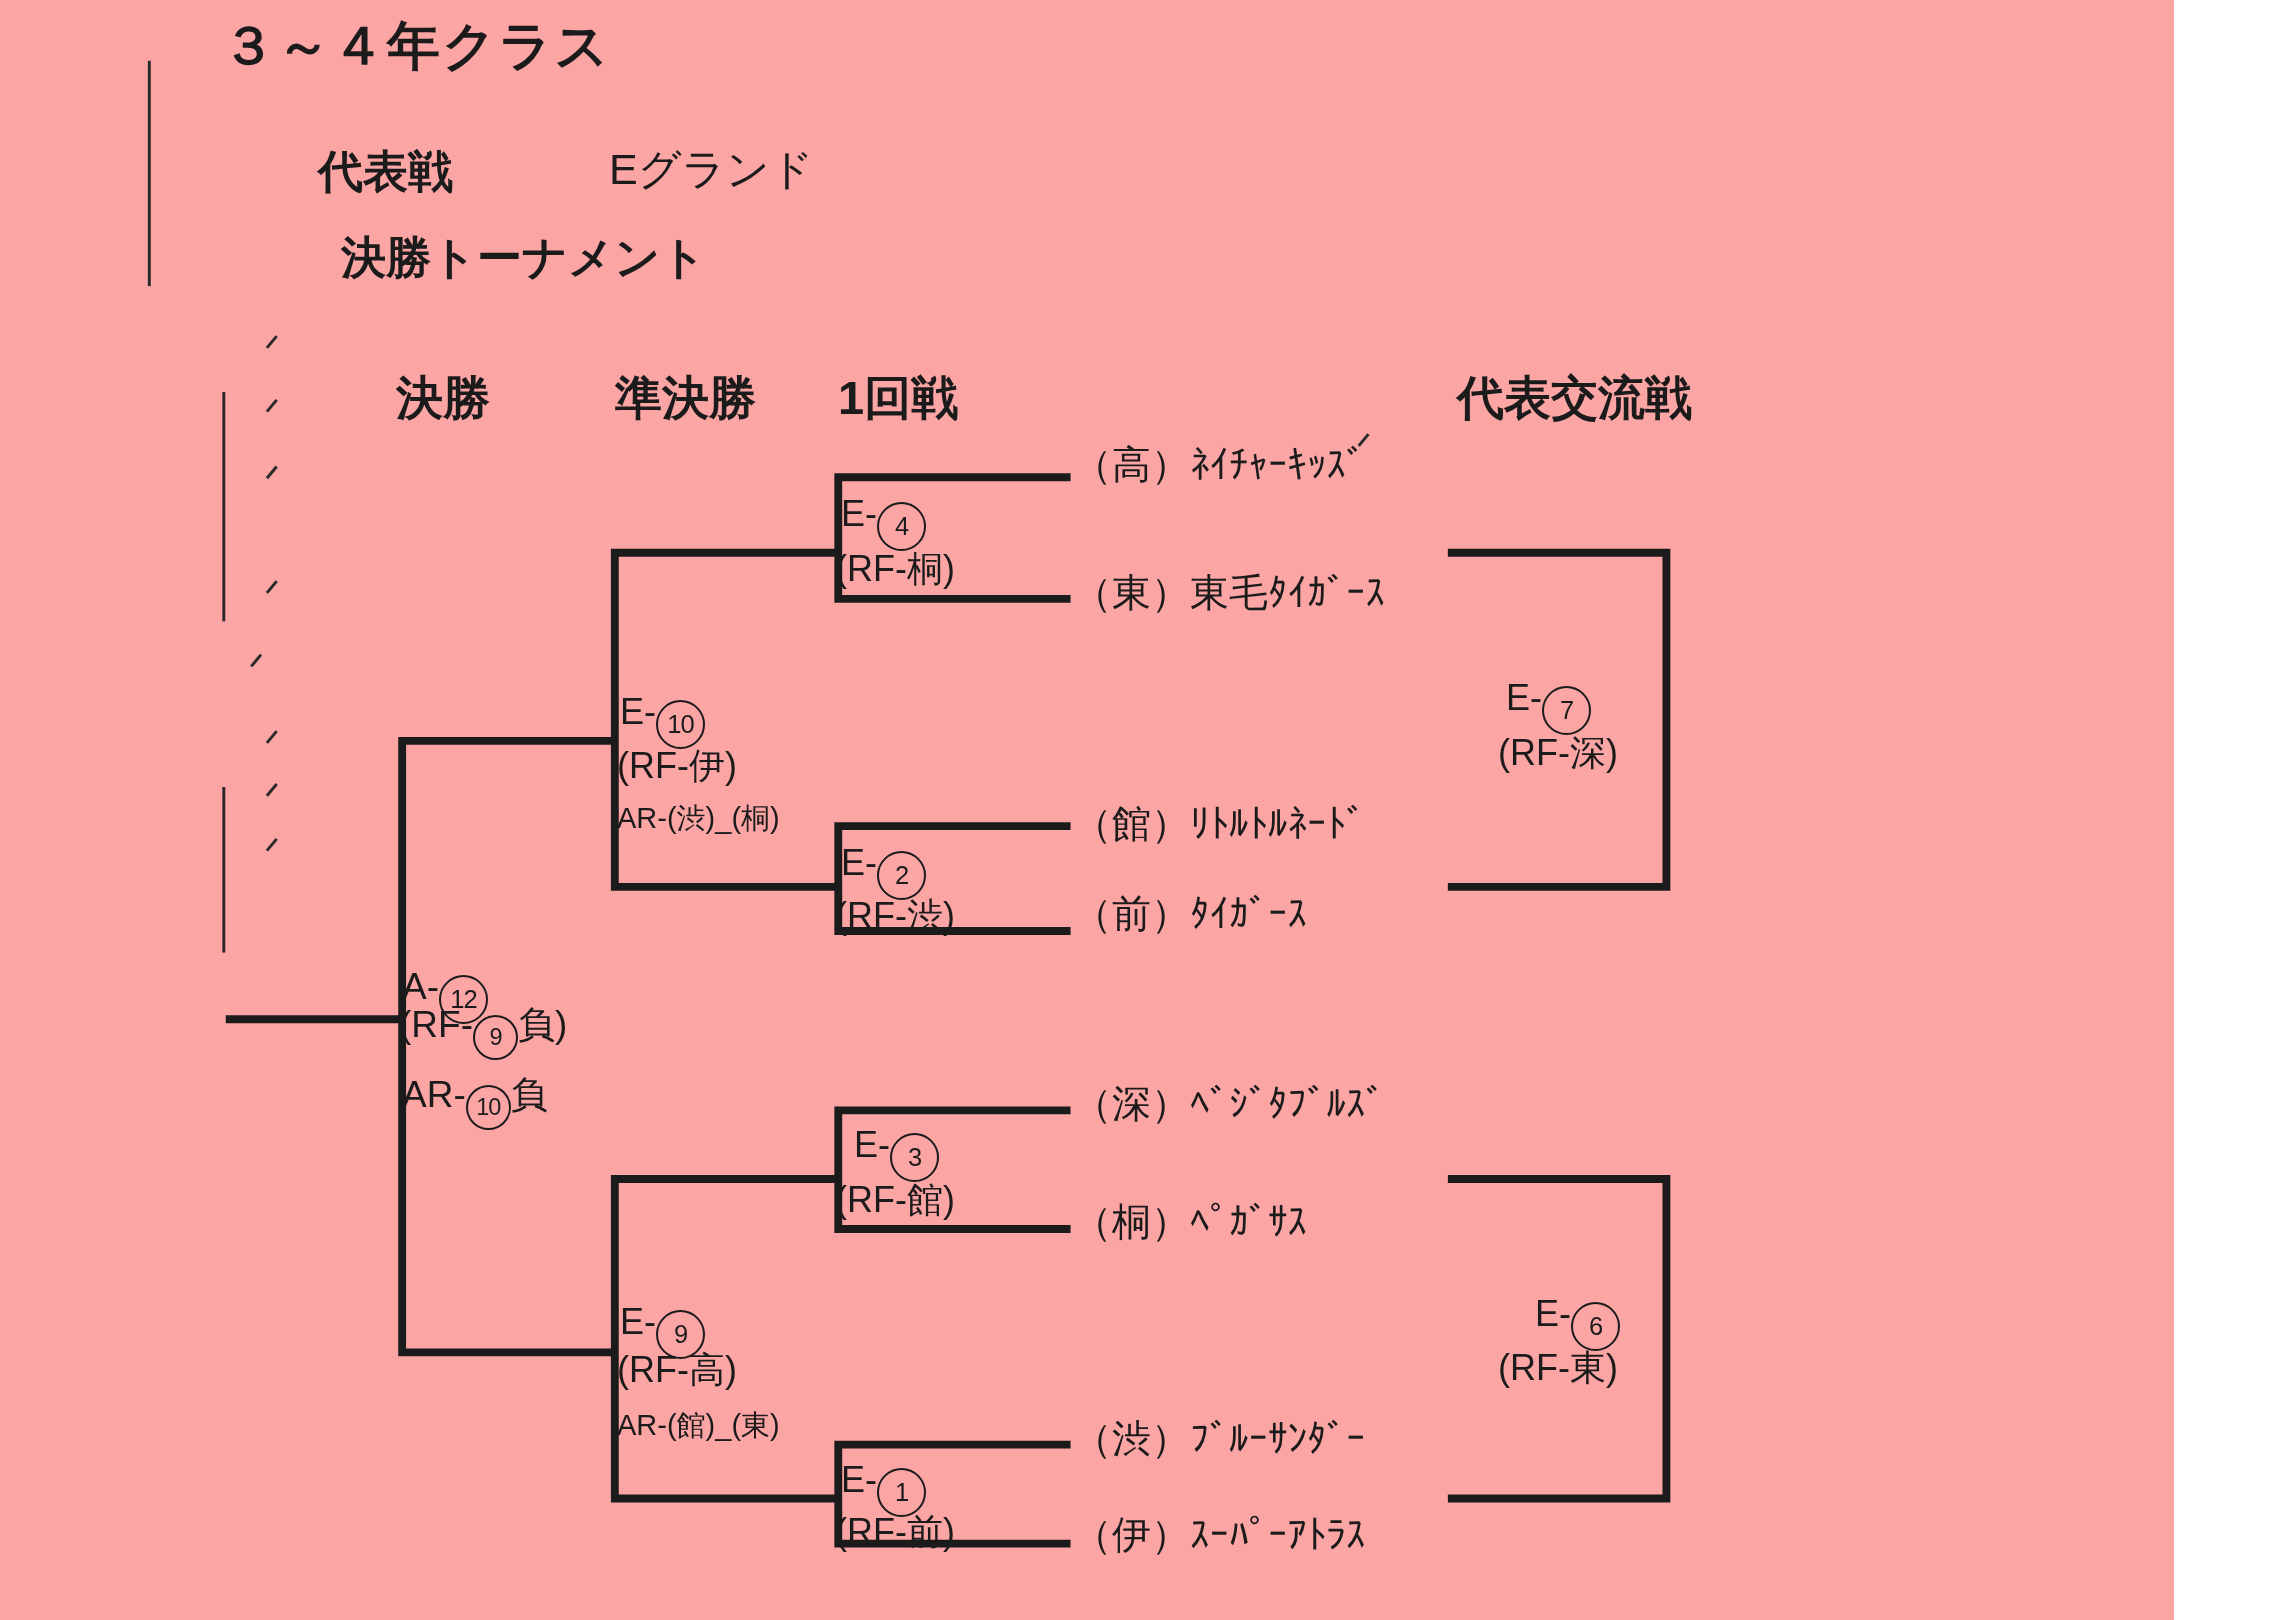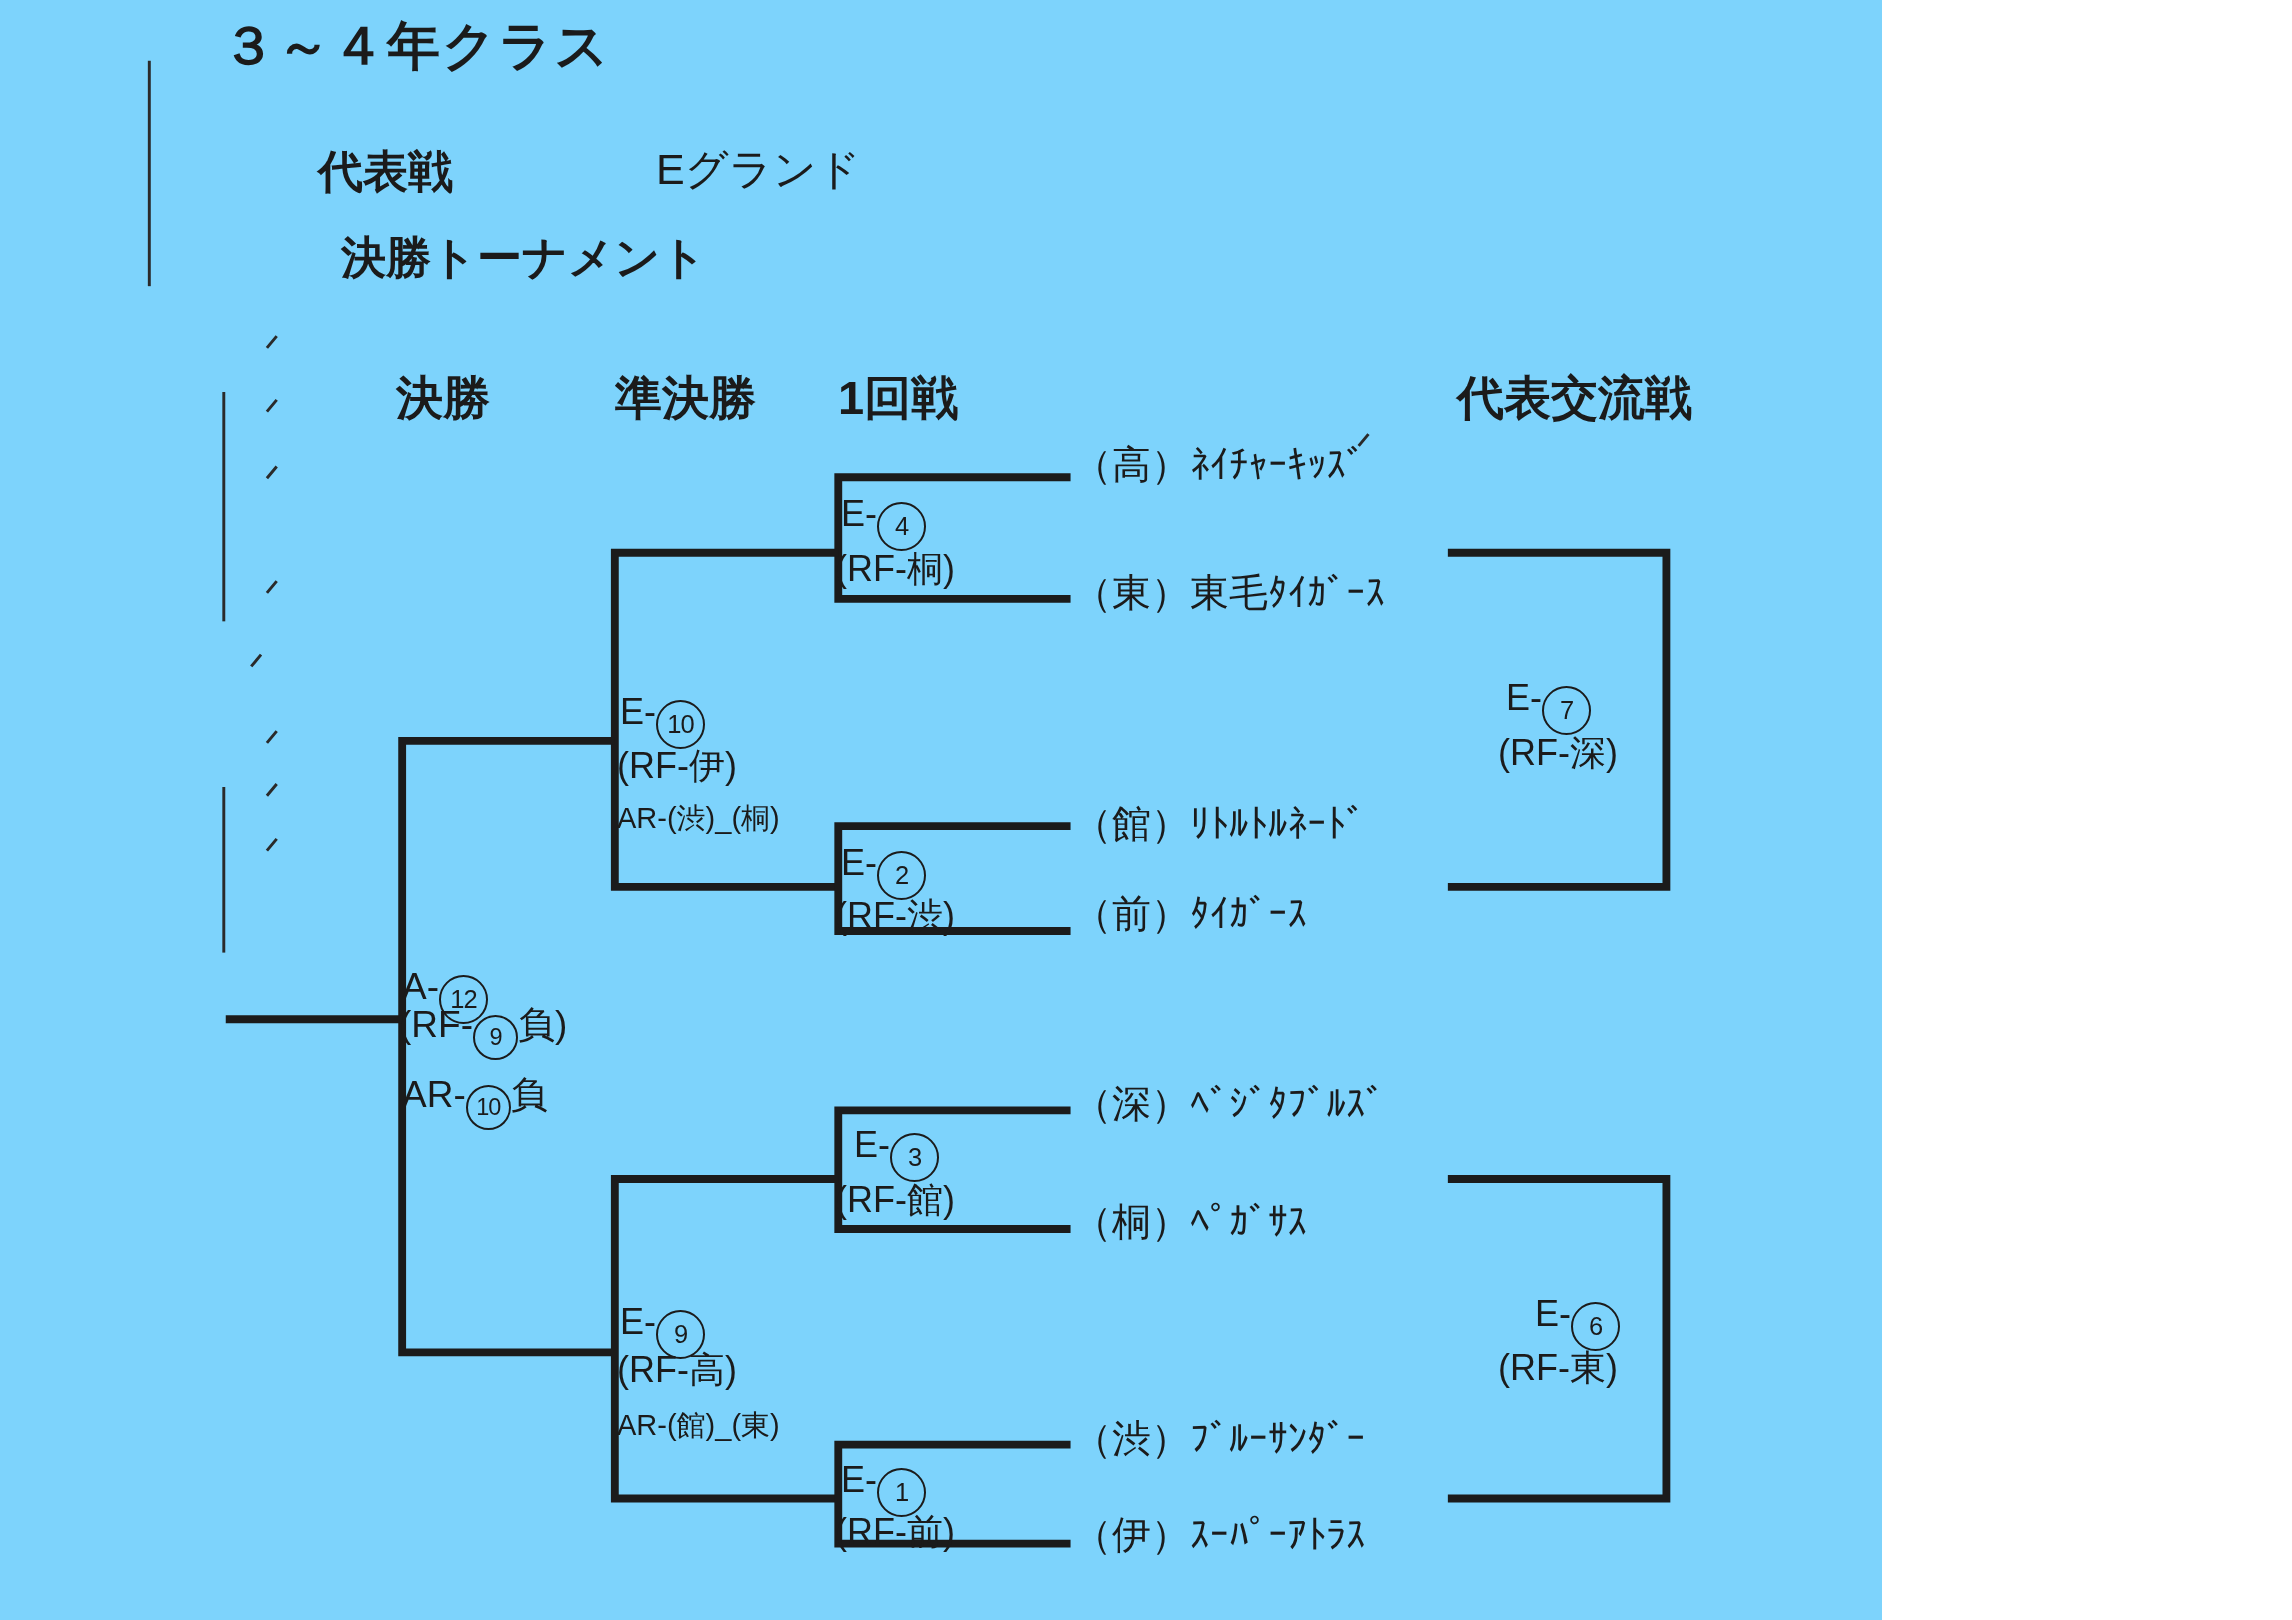--- a/index.html
+++ b/index.html
@@ -1,18 +1,18 @@
 <!DOCTYPE html>
 <html lang="ja"><head>
 <meta charset="utf-8">
 <title>3～4年クラス 決勝トーナメント</title>
 <style>
   html,body{margin:0;padding:0;background:#ffffff;}
   body{font-family:"Liberation Sans","DejaVu Sans",sans-serif;color:#1b1b1b;}
-  #canvas{position:relative;width:1882px;height:1620px;background:#7dd3fc;overflow:hidden;}
+  #canvas{position:relative;width:2174px;height:1620px;background:#fca5a5;overflow:hidden;}
   #lines{position:absolute;left:0;top:0;width:2293px;height:1620px;}
   .txt{position:absolute;white-space:nowrap;line-height:1.12;color:#1b1b1b;}
   .class-title{font-size:53px;font-weight:bold;letter-spacing:2px;}
   .event-title{font-size:45px;font-weight:bold;letter-spacing:1px;}
   .sec-label{font-size:45px;font-weight:bold;}
   .ground{font-size:43px;font-weight:normal;}
   .col-head{font-size:47px;font-weight:bold;}
   .match{font-size:36px;font-weight:normal;}
   .match-big{font-size:37px;font-weight:normal;}
   .venue{font-size:36px;font-weight:normal;}
@@ -44,21 +44,21 @@
     <g stroke="#2a2a2a" stroke-width="3" fill="none">
       <path d="M152,62 V292"></path>
       <path d="M228,400 V634"></path>
       <path d="M228,803 V972"></path>
       <path d="M272,355 l10,-12 M272,420 l10,-12 M272,488 l10,-12 M272,605 l10,-12 M256,680 l10,-12 M272,758 l10,-12 M272,812 l10,-12 M272,868 l10,-12 M1386,455 l10,-12"></path>
     </g>
   </svg>
 
   <div class="txt class-title" style="left:222px;top:15.7px;">３～４年クラス</div>
   <div class="txt sec-label" style="left:318px;top:147px;">代表戦</div>
-  <div class="txt ground" style="left:656px;top:145px;">Eグランド</div>
+  <div class="txt ground" style="left:609px;top:145px;">Eグランド</div>
   <div class="txt sec-label" style="left:341px;top:233px;">決勝トーナメント</div>
 
   <div class="txt col-head" style="left:396px;top:372px;">決勝</div>
   <div class="txt col-head" style="left:615px;top:372px;">準決勝</div>
   <div class="txt col-head" style="left:838px;top:372px;">1回戦</div>
   <div class="txt col-head" style="left:1457px;top:372px;">代表交流戦</div>
 
   <div class="txt team" style="left:1073px;top:443px;">（高）ﾈｲﾁｬｰｷｯｽﾞ</div>
   <div class="txt team" style="left:1073px;top:571px;">（東）東毛ﾀｲｶﾞｰｽ</div>
   <div class="txt team" style="left:1073px;top:802px;">（館）ﾘﾄﾙﾄﾙﾈｰﾄﾞ</div>

